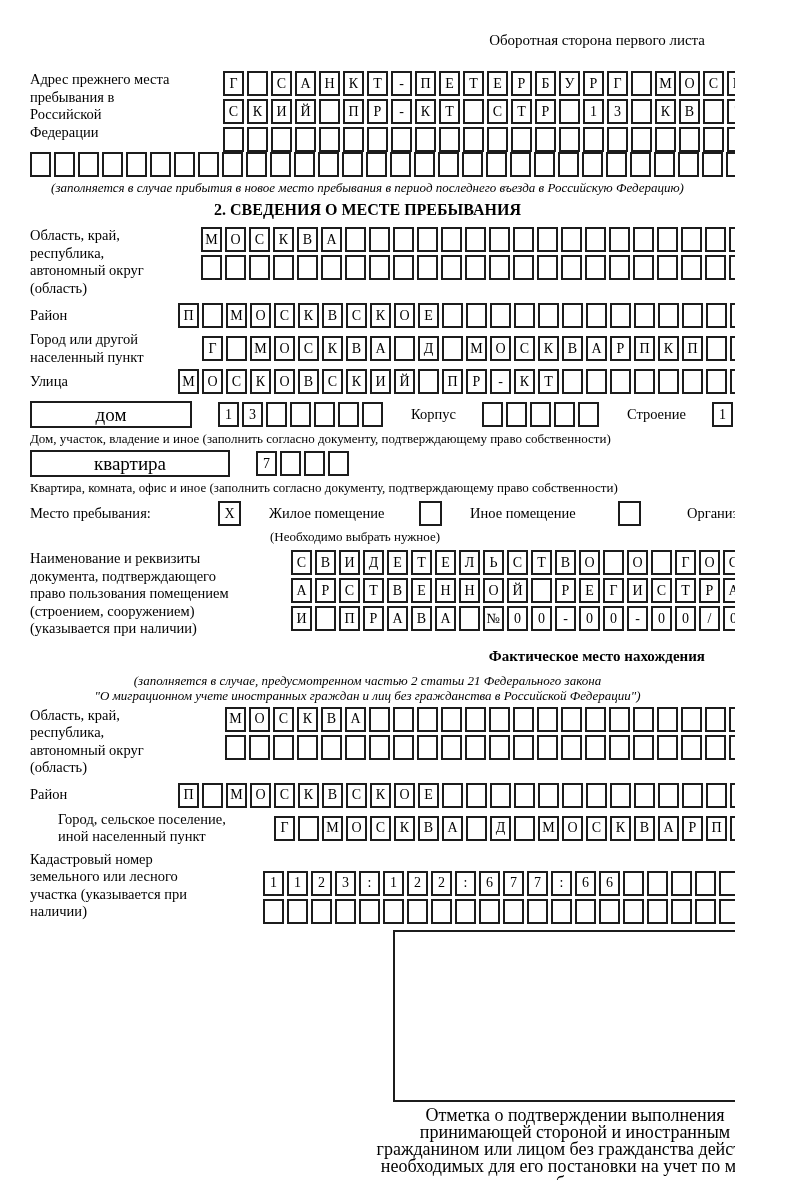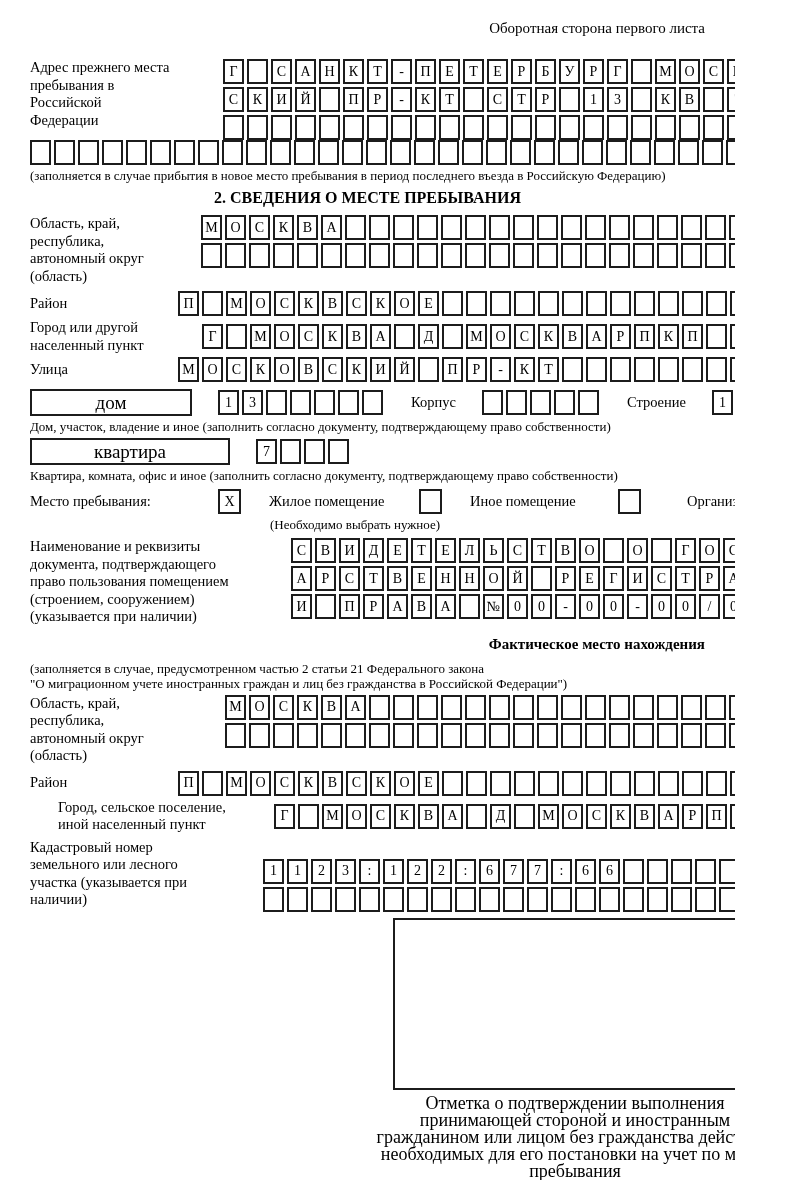--- a/index.html
+++ b/index.html
@@ -1,20 +1,20 @@
 <!DOCTYPE html>
 <html><head>
 <meta charset="utf-8">
 <style>
   html,body{margin:0;padding:0;background:#ffffff;}
   .sheet{
     position:relative;
     width:735px;height:1180px;
     box-sizing:border-box;
-    padding:16px 30px 0 30px;
+    padding:28px 30px 0 30px;
     background:#ffffff;
     color:#000;
     font-family:"Liberation Serif","DejaVu Serif",serif;
     overflow:hidden;
   }
   .back-note{
     text-align:right;
     font-size:15px;
     margin:4px 0 22px 0;
   }
@@ -32,21 +32,21 @@
     display:flex;align-items:center;justify-content:center;
     font-size:14px;line-height:14px;
     background:#fff;
   }
   .widebox{
     height:27px;border:2px solid #1c1c1c;box-sizing:border-box;
     display:flex;align-items:center;justify-content:center;
     font-size:19px;background:#fff;flex:0 0 auto;
   }
   .caption{font-size:13px;line-height:15px;}
-  .caption-center{text-align:left;}
+  .caption-center{text-align:center;font-style:italic;}
   .section-title{
     text-align:center;font-weight:bold;font-size:16px;
     margin:6px 0 8px 0;
   }
   .sub-title{
     text-align:right;font-weight:bold;font-size:15px;
     margin:10px 0 8px 0;
   }
   .inline-label{font-size:14.5px;line-height:25px;flex:0 0 auto;}
   .mr6{margin-right:6px;} .mr8{margin-right:8px;}

